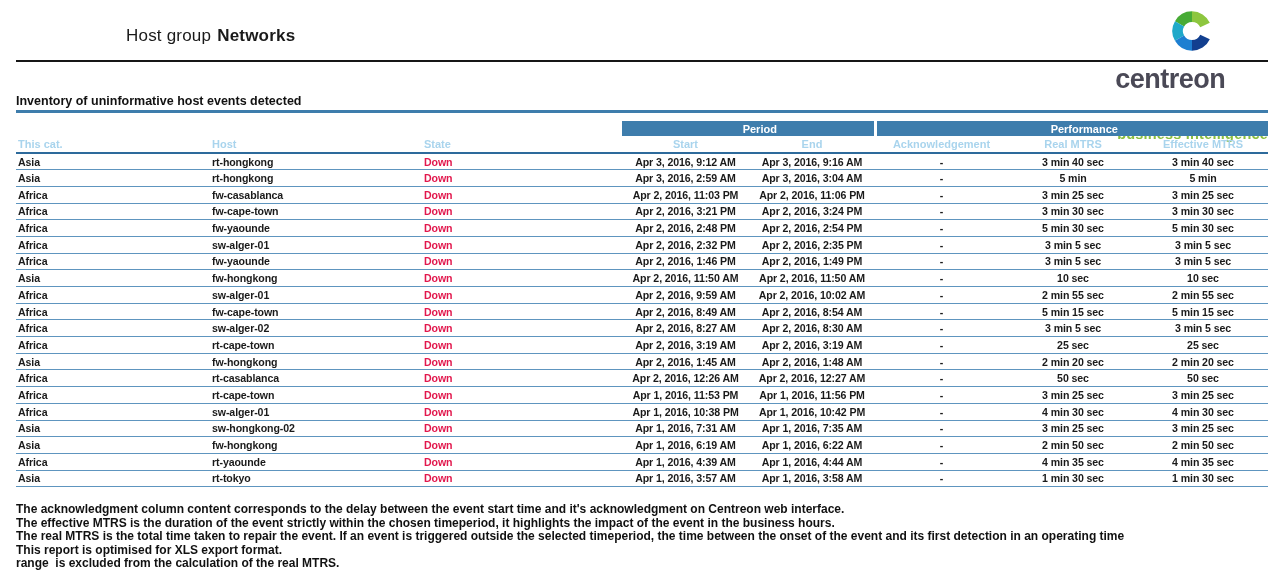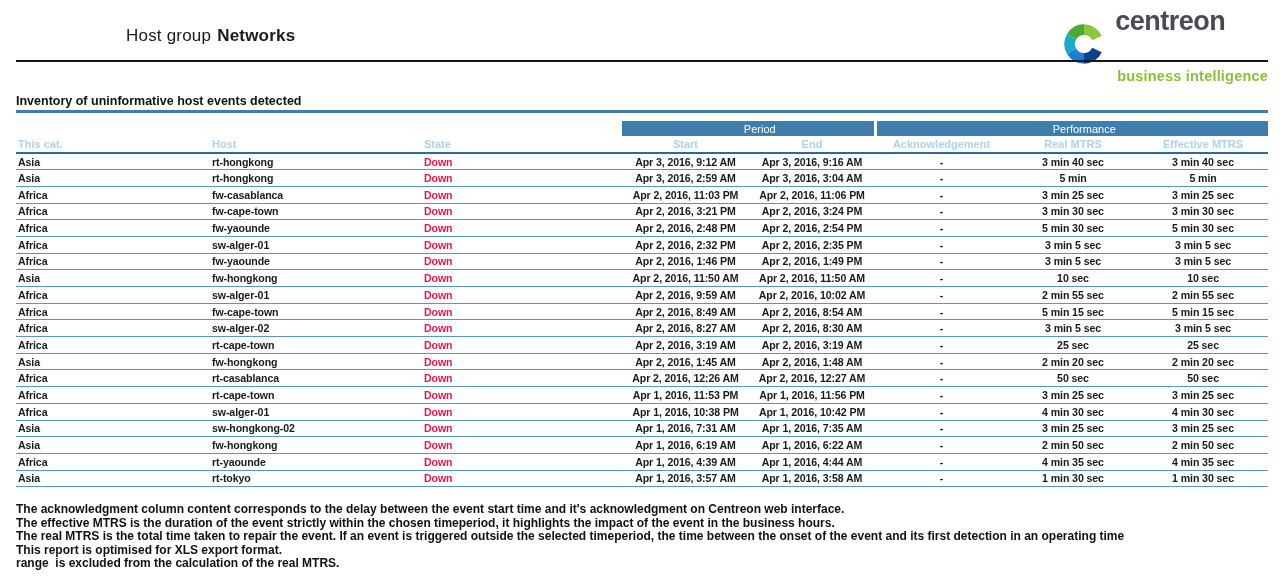--- a/index.html
+++ b/index.html
@@ -3,33 +3,33 @@
 <meta charset="utf-8">
 <style>
   * { margin:0; padding:0; box-sizing:border-box; }
   html,body { background:#fff; }
   body { font-family:"Liberation Sans","DejaVu Sans",sans-serif; }
   .page { position:relative; width:1284px; height:582px; background:#fff; overflow:hidden; }
 
   
   .report-title { position:absolute; top:26px; left:126px; font-size:17px; color:#1a1a1a; letter-spacing:.2px; }
   .report-title .bold { font-weight:bold; margin-left:6px; }
-  .logo { position:absolute; top:8px; right:16px; display:flex; align-items:center; gap:8px; }
+  .logo { position:absolute; top:8px; right:16px; display:flex; align-items:center; gap:8px;flex-direction:column; }
   .logo-text { display:flex; flex-direction:column; align-items:flex-start; }
   .logo-brand { font-size:27px; font-weight:bold; color:#4a4956; letter-spacing:-.5px; line-height:26px; }
   .logo-tagline { font-size:14.5px; font-weight:bold; color:#8abf3e; letter-spacing:.2px; line-height:15px; margin-left:2px;margin-top:35px; }
   .header-divider { position:absolute; top:60px; left:16px; right:16px; height:2px; background:#161616; }
 
   
   .section-title { position:absolute; top:94px; left:16px; font-size:12.5px; font-weight:bold; color:#111; }
   .section-underline { position:absolute; top:110px; left:16px; right:16px; height:3px; background:#3e7dac; }
 
   
   table.events { position:absolute; top:121px; left:16px; width:1252px; border-collapse:collapse; table-layout:fixed; }
-  .band-row th { height:15px; font-size:11px; font-weight:normal;padding-left:24px; }
+  .band-row th { height:15px; font-size:11px; font-weight:bold;padding-left:24px; }
   th.band { background:#3e7dac; color:#fff; text-align:center; }
   th.band-gap { background:#fff; }
   th.perf-band { border-left:3px solid #fff; }
   .colhead-row th { height:17px; font-size:11px; font-weight:bold; color:#a9d4ed; text-align:center; padding:0 2px; }
   .colhead-row th.left { text-align:left; }
   .colhead-row th { border-bottom:2px solid #2d6a9b; }
   tbody td { height:16.7px; font-size:10.6px; font-weight:bold; color:#1a1a1a; text-align:center;
              border-bottom:1px solid #5e95bf; white-space:nowrap; padding:0 2px; letter-spacing:-.1px; }
   tbody td.left { text-align:left; }
   tbody td.state { color:#e2184d; }

